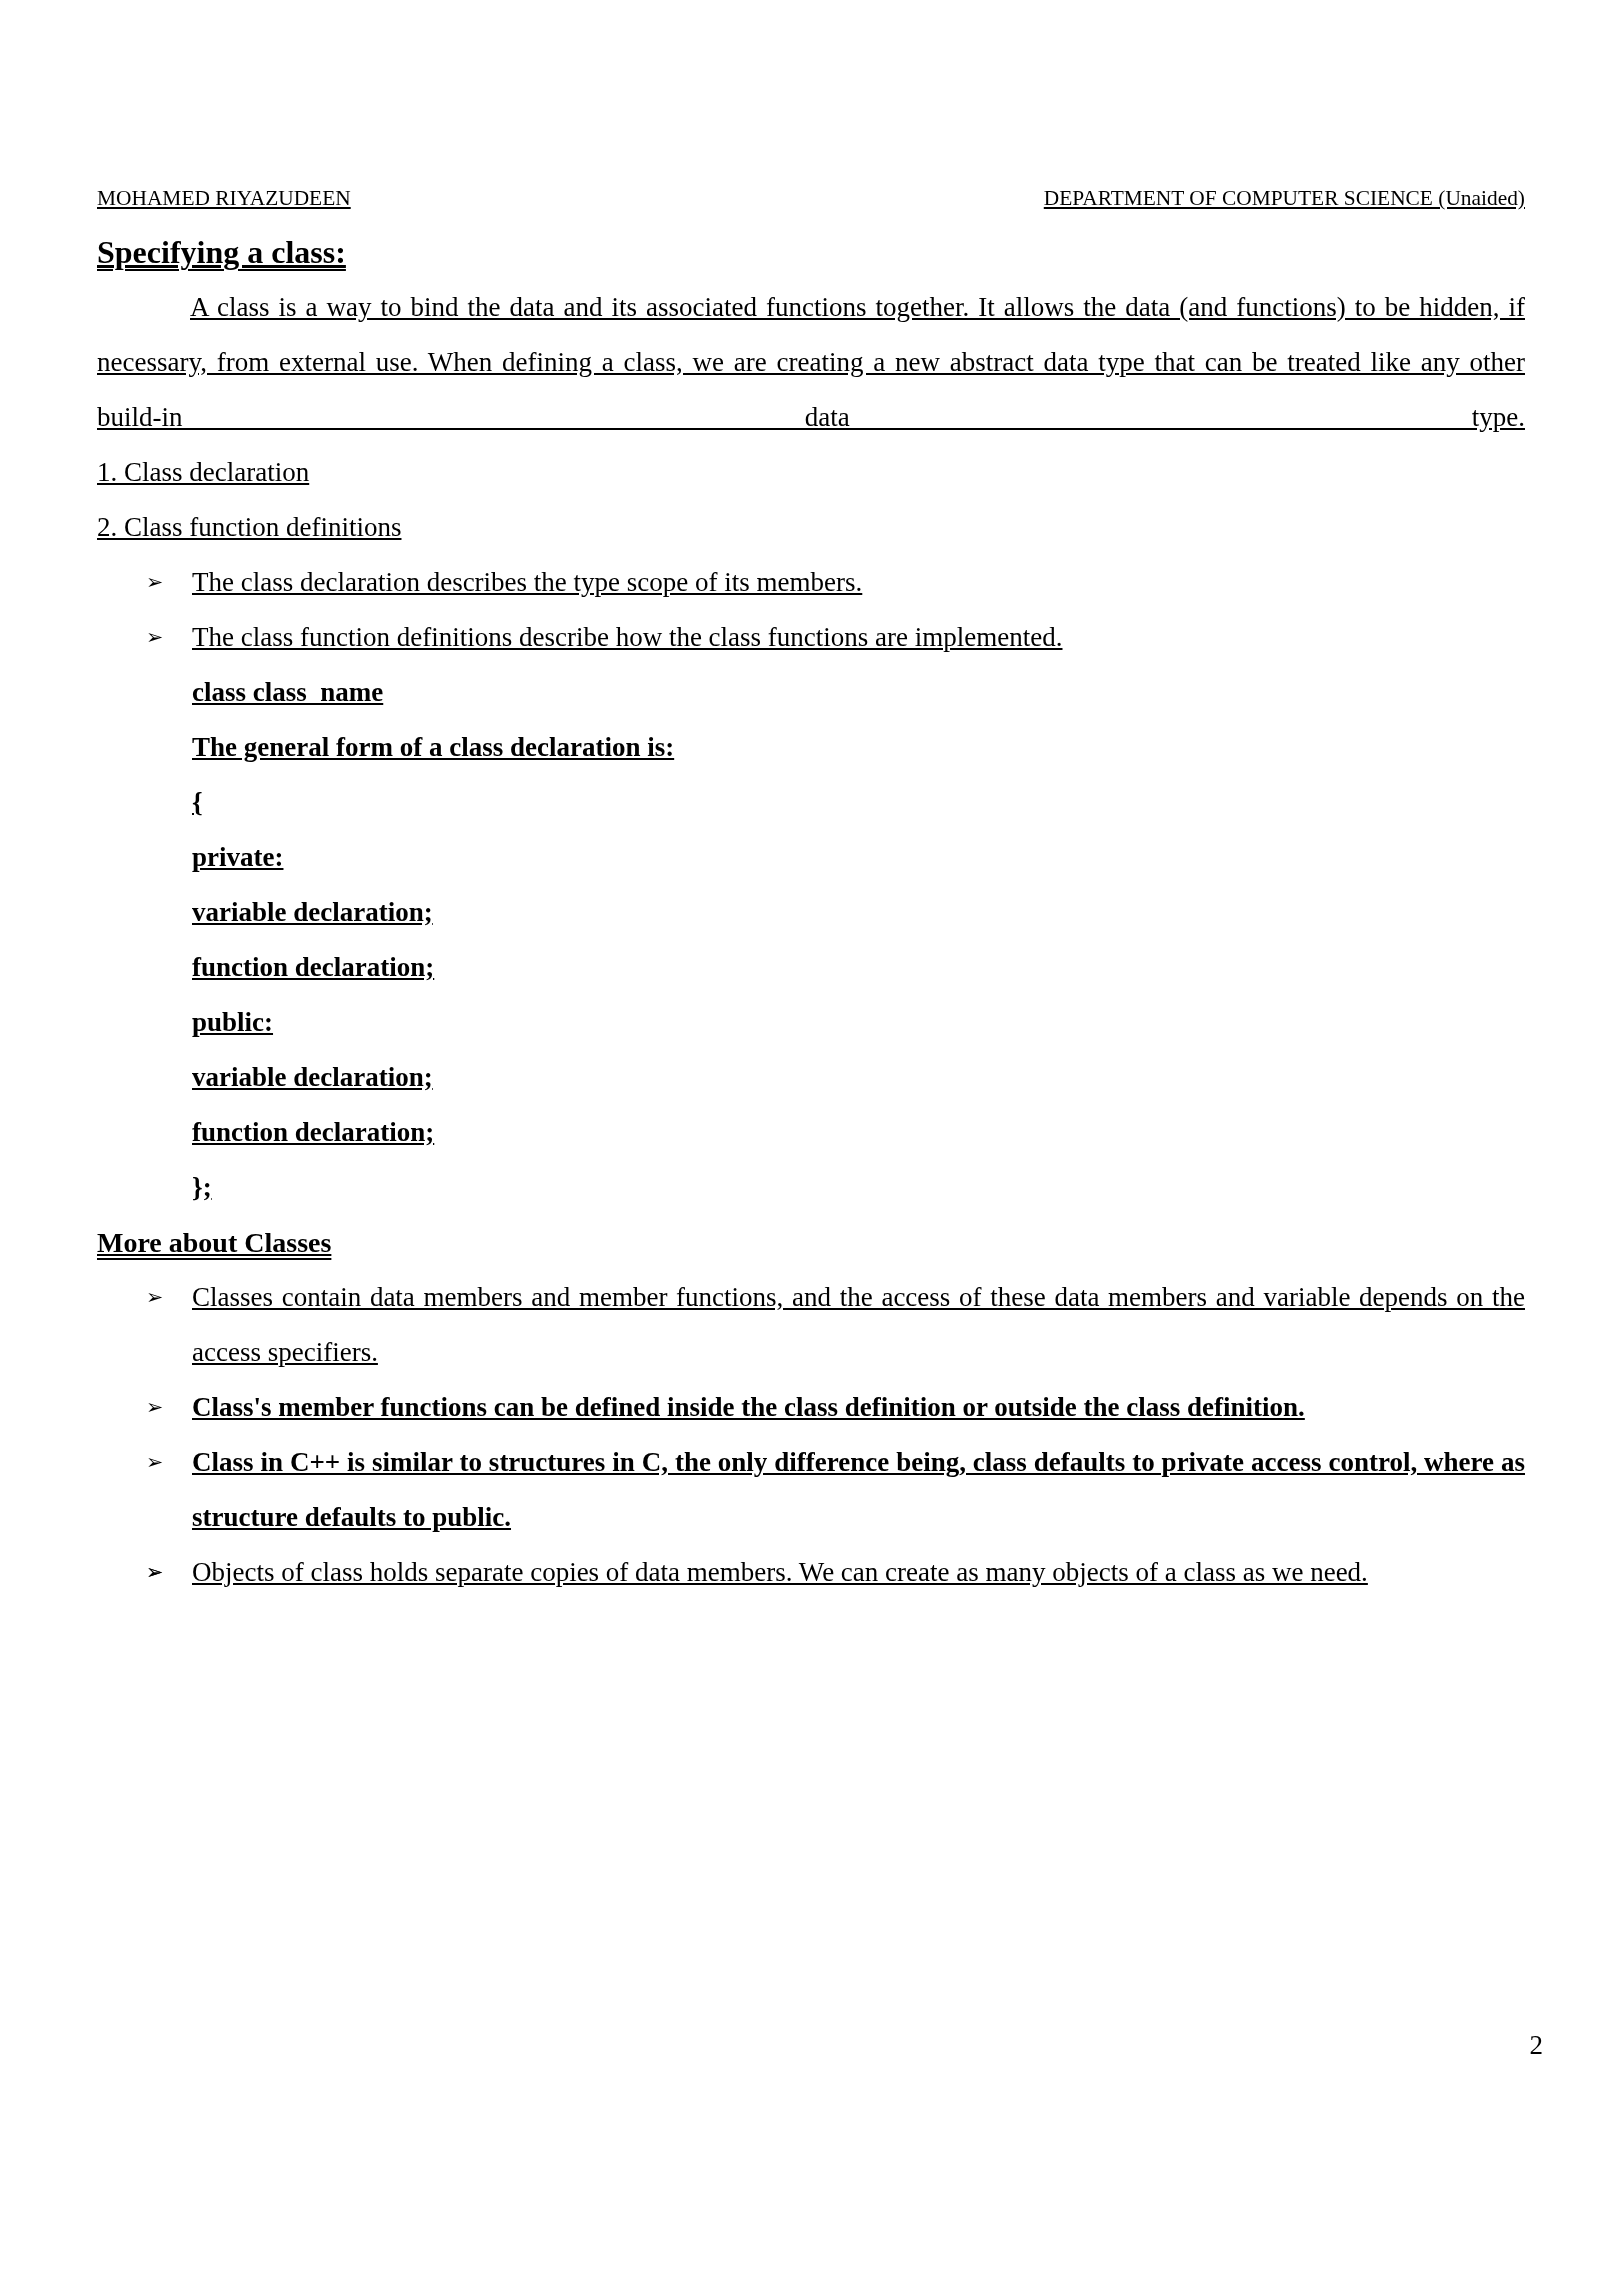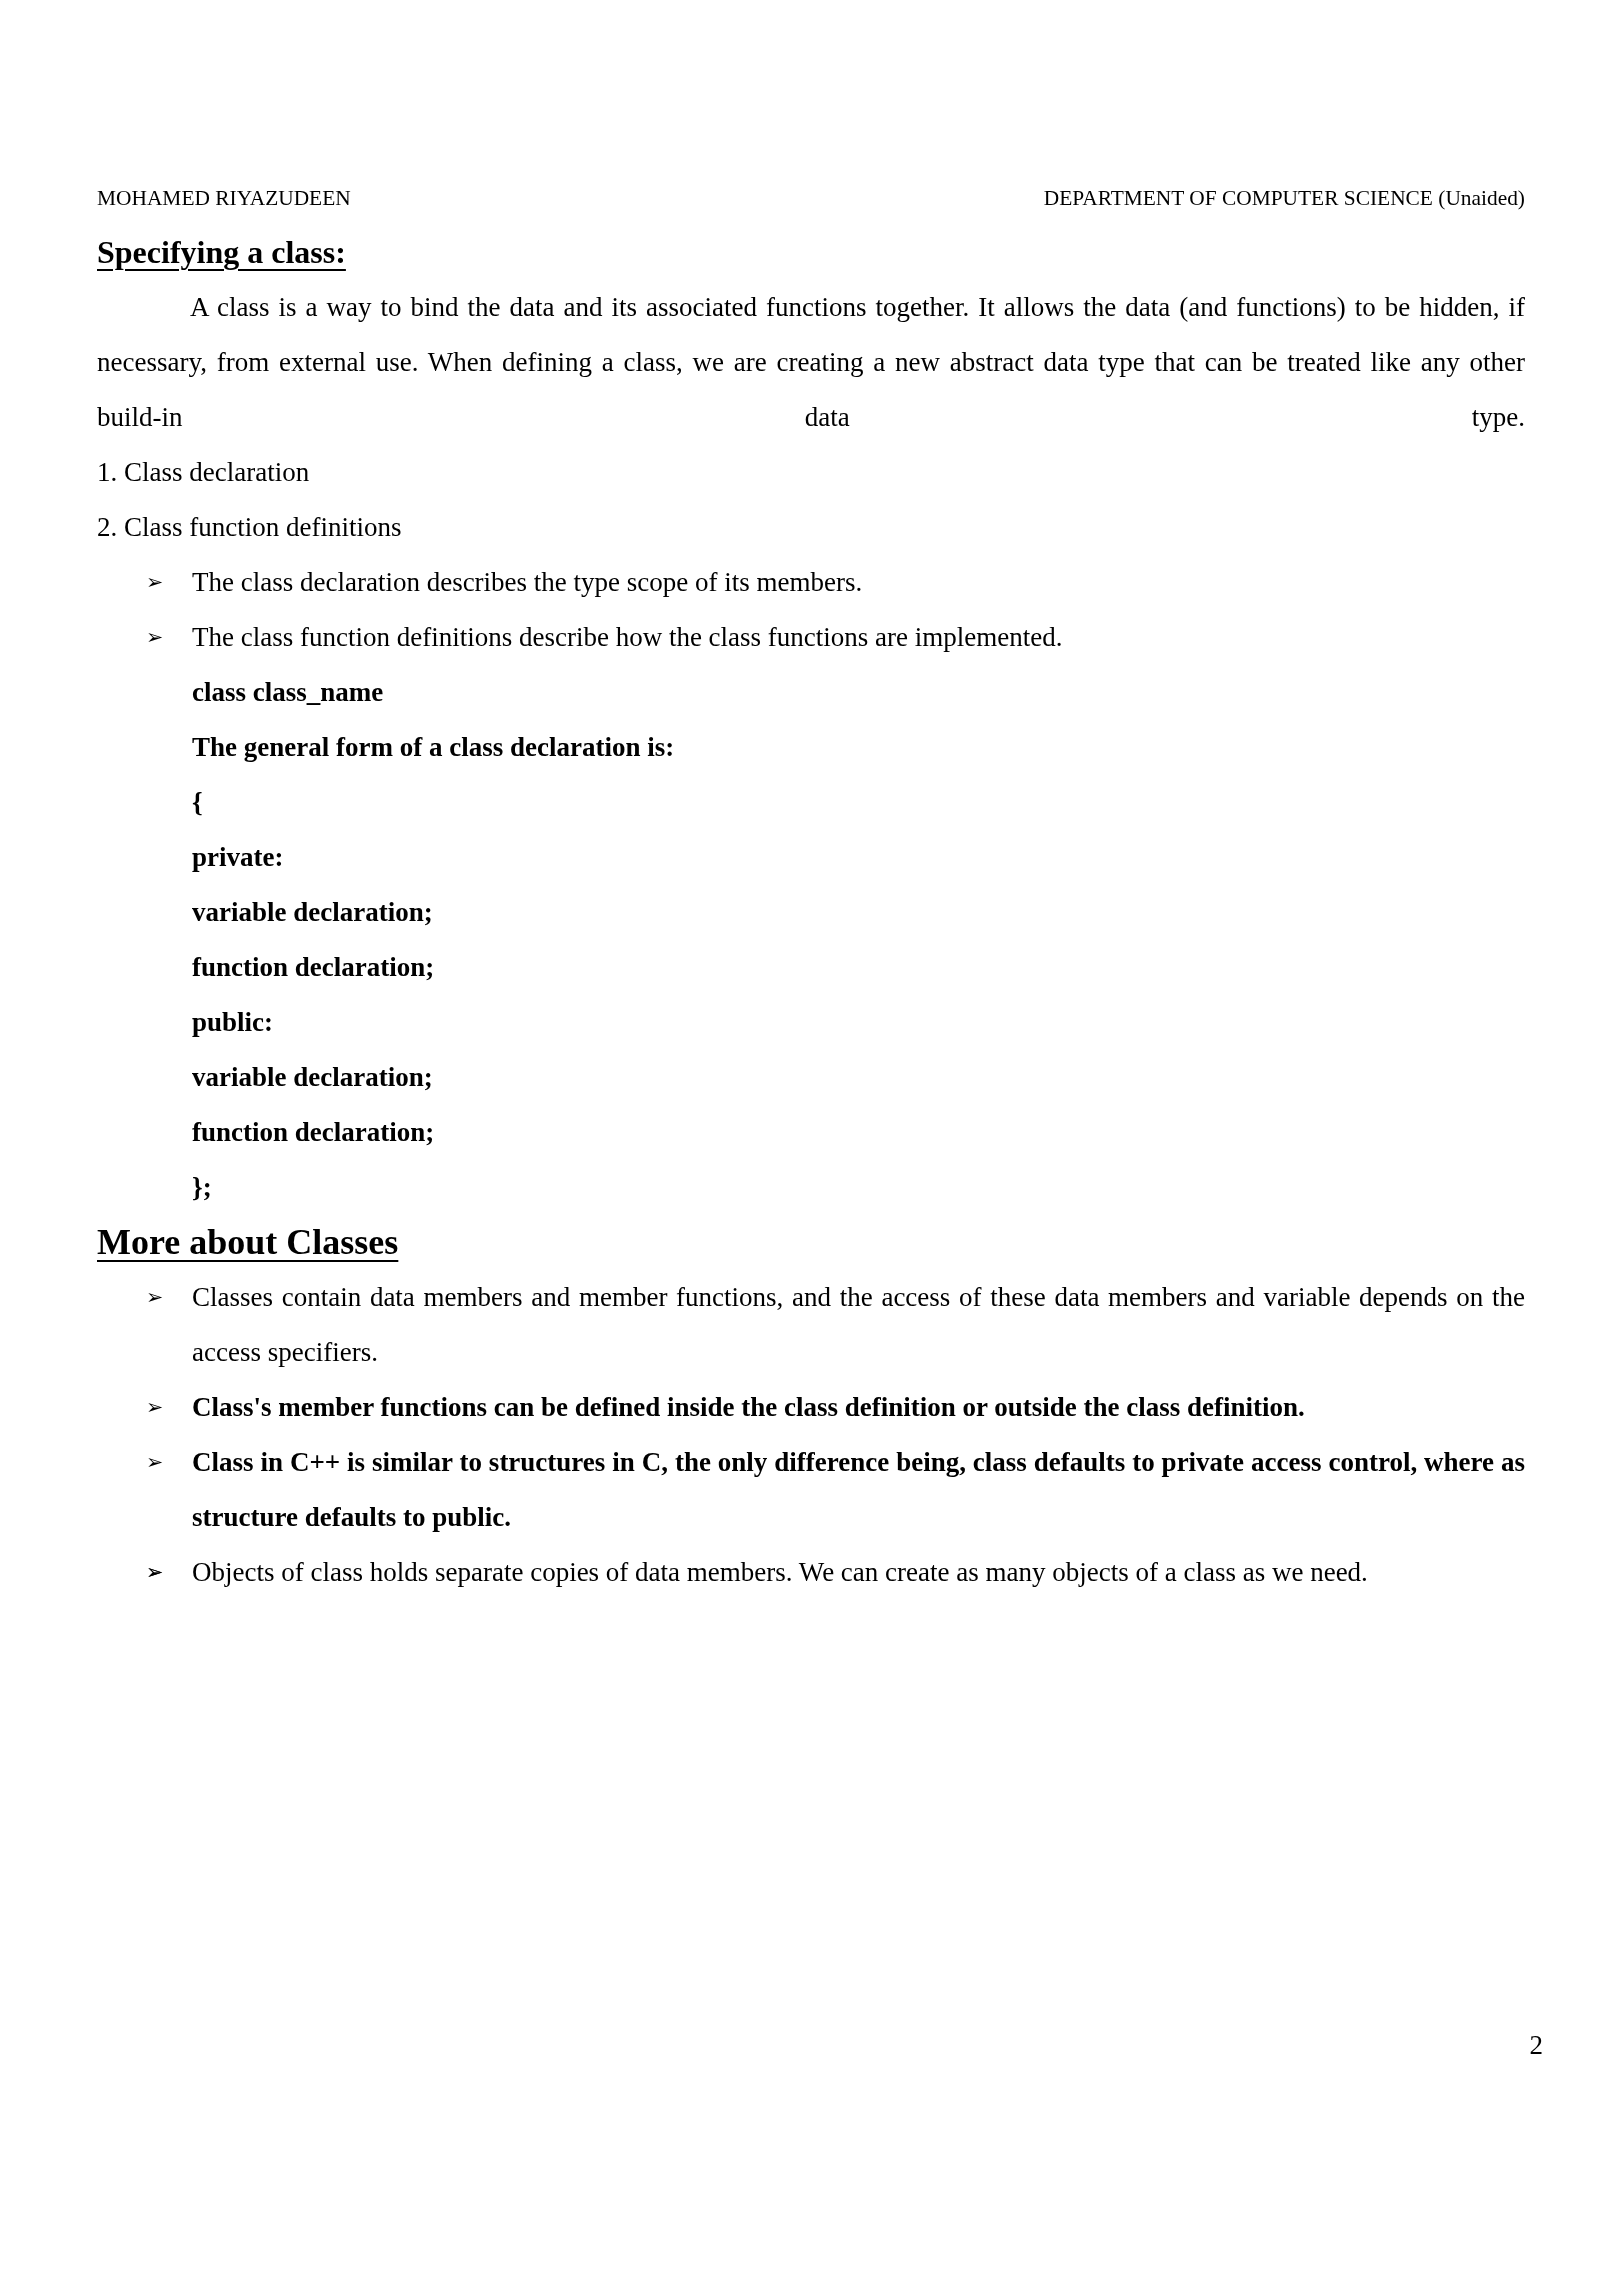--- a/index.html
+++ b/index.html
@@ -8,38 +8,39 @@
     position: relative;
     width: 1622px;
     height: 2295px;
     background: #ffffff;
     color: #000000;
     font-family: "Liberation Serif", serif;
     font-size: 27px;
     line-height: 55px;
     padding: 185px 97px 0 97px;
     overflow: hidden;
+    text-decoration: underline;
   }
   .header {
     display: flex;
     justify-content: space-between;
     align-items: baseline;
     font-size: 21.4px;
     line-height: 27px;
   }
   .heading-underline {
     font-weight: bold;
     text-decoration: underline;
     text-decoration-thickness: 2.4px;
     text-underline-offset: 5.5px;
   }
   h1, h2, h3, p { margin: 0; padding: 0; font-size: 27px; line-height: 55px; }
   h1 { font-size: 32px; margin-top: 12.7px; }
   h2 { margin-top: 55px; font-weight: bold; }
-  h3 { font-size: 36px; }
+  h3 { font-size: 28px; }
   .justify {
     text-align: justify;
     text-align-last: justify;
     text-indent: 93px;
   }
   .plain { text-align: left; }
   .bullet {
     position: relative;
     padding-left: 95px;
     text-align: justify;

